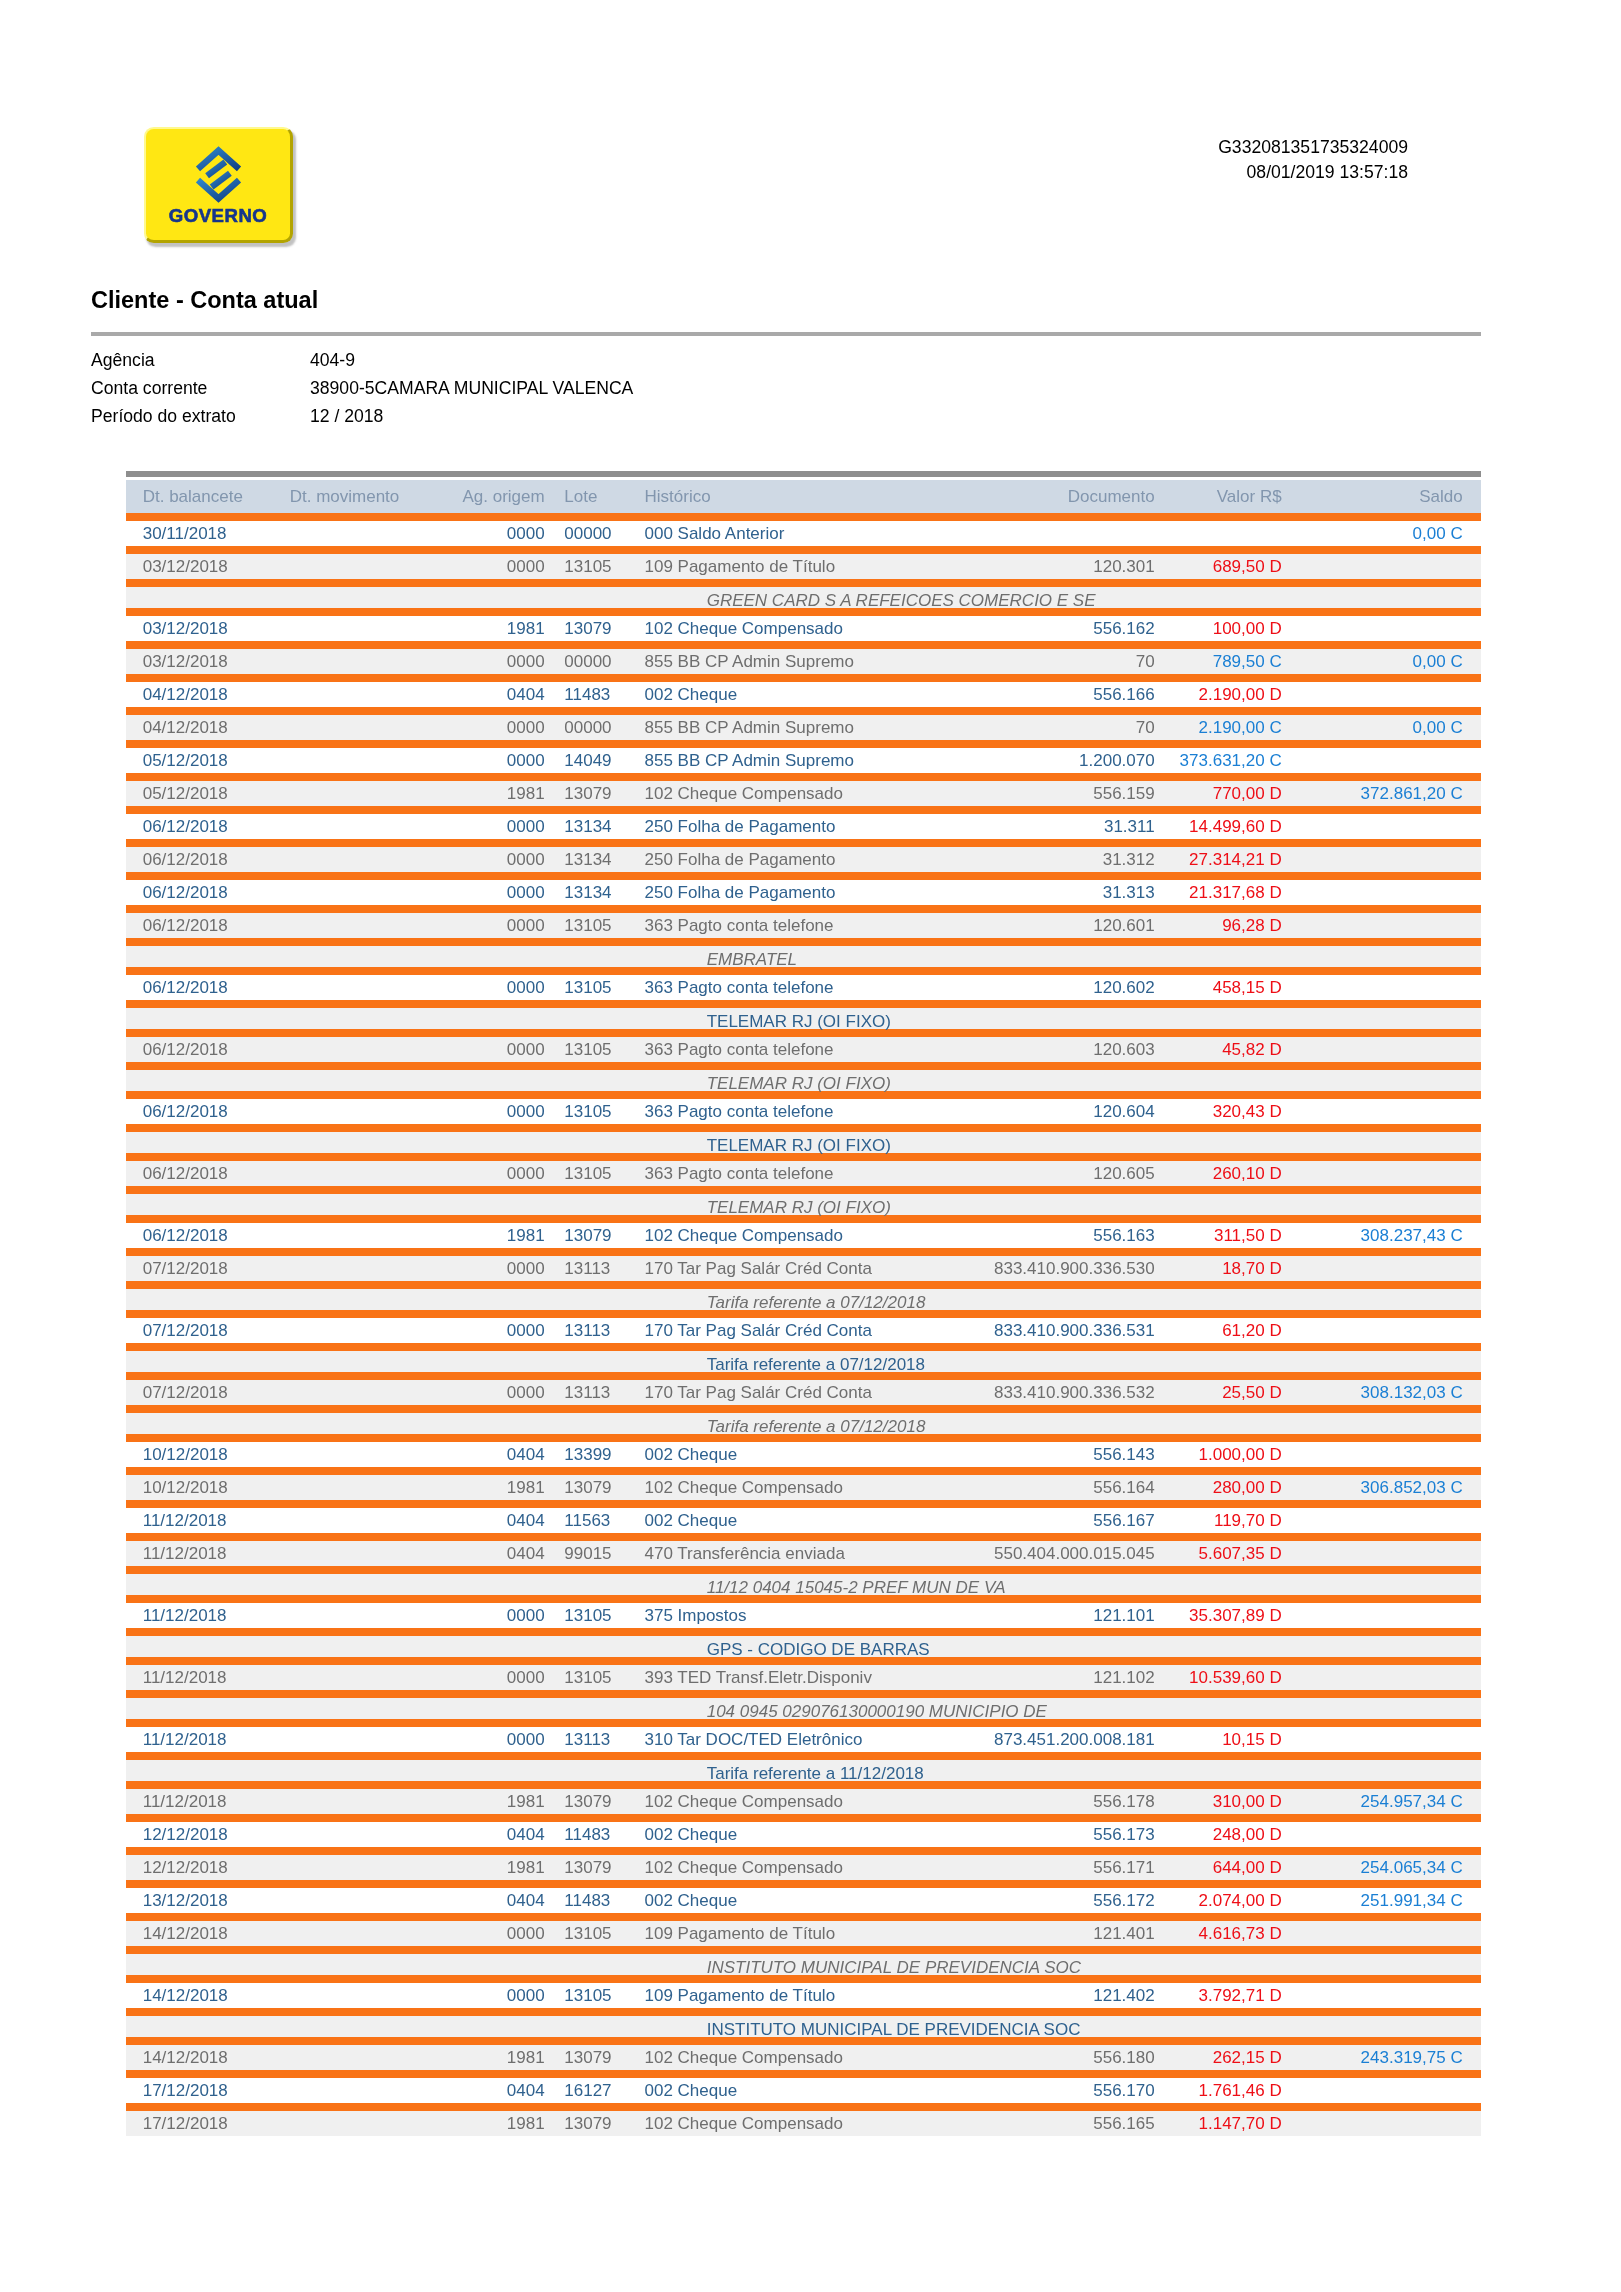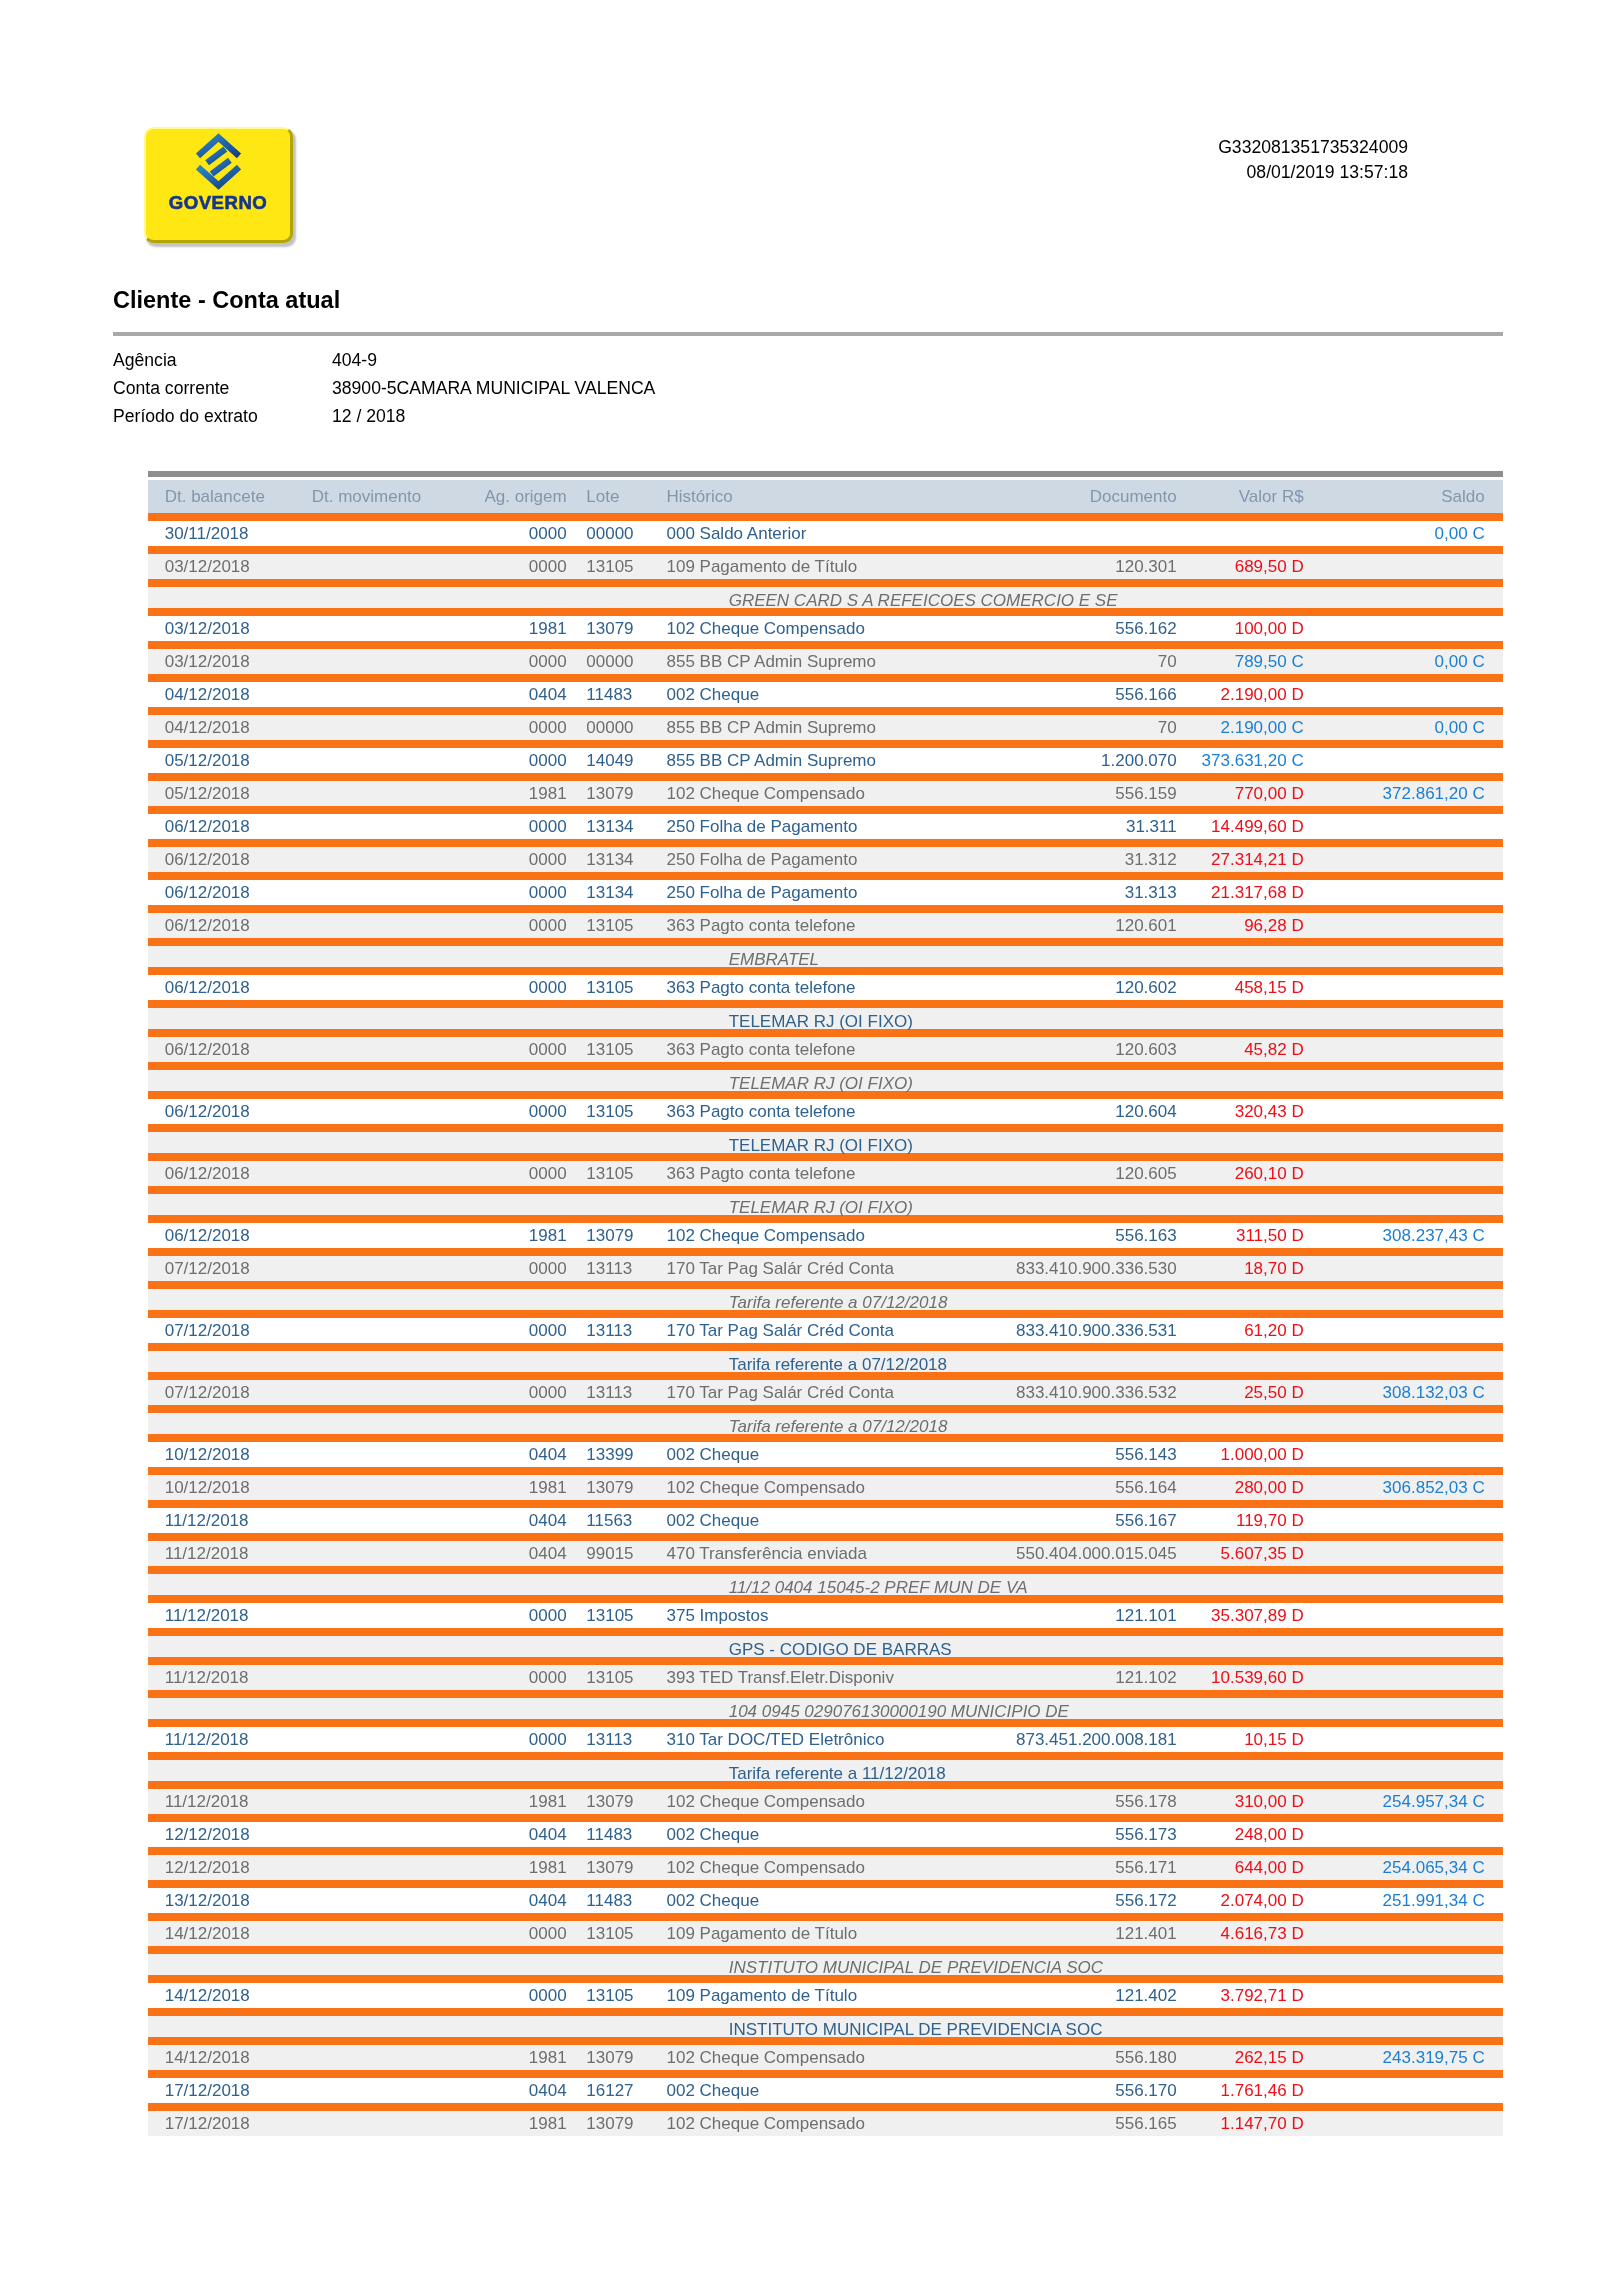--- a/index.html
+++ b/index.html
@@ -12,35 +12,35 @@
   .page { position:relative; width:1621px; height:2293px; }
 
   
   .logo-box {
     position:absolute; left:144px; top:127px; width:149px; height:116px;
     background:#ffe713;
     border-radius:9.8px;
     border-top:2.9px solid #fff98f; border-left:2.9px solid #fff98f;
     border-bottom:3.9px solid #b3a400; border-right:3.9px solid #b3a400;
     box-shadow:2.9px 3.9px 2px rgba(120,120,120,.45);
-    display:flex; flex-direction:column; align-items:center; justify-content:flex-start;
+    display:flex; flex-direction:column; align-items:center; justify-content:center;
   }
   .logo-mark { width:61px; height:57px; margin-top:3.9px; }
   .logo-caption {
     font-weight:bold; font-size:18.6px; letter-spacing:0.5px;
     color:#16368c; margin-top:2px;
     -webkit-text-stroke:0.6px #16368c;
   }
   .meta {
     position:absolute; top:135px; right:213px;
     text-align:right; font-size:17.6px; line-height:24.5px; color:#000;
   }
 
   
-  .content { position:absolute; left:113px; top:0; width:1390px; }
+  .content { position:absolute; left:91px; top:0; width:1390px; }
   .sec-title { font-size:23.5px; font-weight:bold; color:#000; }
   #title-cliente { margin-top:287px; }
   .rule { height:4.9px; background:#a9a9a9; margin-top:17.6px; }
 
   .info { margin-top:9.8px; font-size:17.6px; }
   .info-row { display:flex; line-height:28px; }
   .info-label { width:219px; }
   .info-holder { }
 
   #title-lanc { margin-top:47px; }

